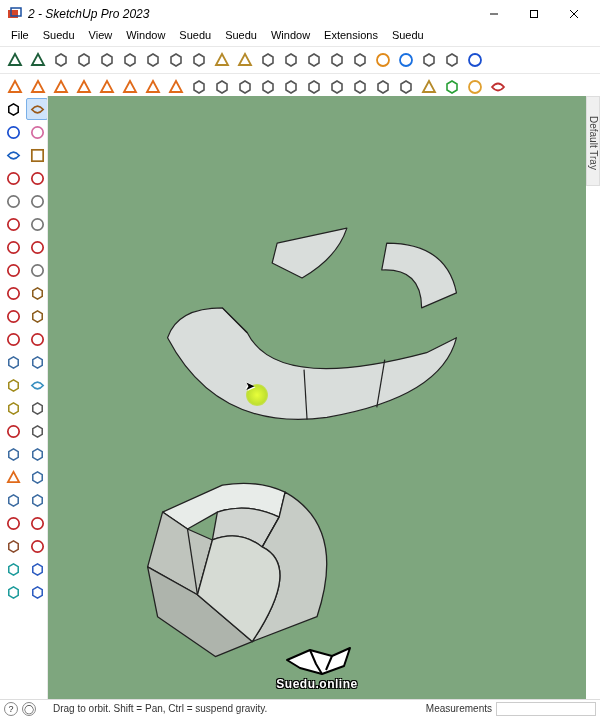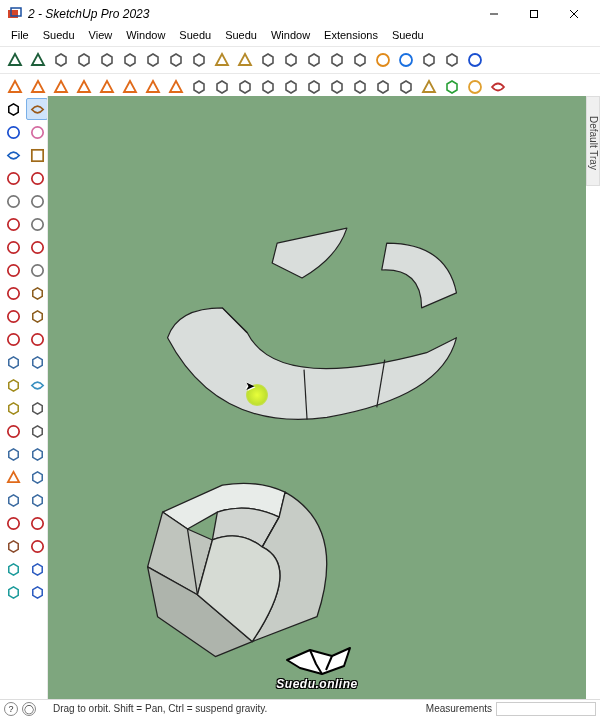--- a/index.html
+++ b/index.html
@@ -42,21 +42,21 @@
 .status .meas-label { padding: 0 4px; margin-left: 43px; }
 .status .meas { width: 100px; height: 14px; border: 1px solid #ccc; background: #fff; }
 
 
 .cursor-spot { position: absolute; width: 22px; height: 22px; border-radius: 50%; background: radial-gradient(circle, #e8ff3a 0%, #c0e030 60%, rgba(192,224,48,0) 100%); }
 .cursor-arrow { position: absolute; font-size: 12px; color: #000; text-shadow: 1px 1px 0 #fff, -1px -1px 0 #fff; }
 
 
 .watermark { position: absolute; bottom: 8px; left: 50%; transform: translateX(-50%); text-align: center; }
 .watermark svg { display: block; margin: 0 auto; }
-.watermark .wm-text { font-size: 12px; font-weight: 700; color: #fff; text-shadow: 1px 1px 0 #000, -1px -1px 0 #000, 1px -1px 0 #000, -1px 1px 0 #000; font-style: italic; letter-spacing: .5px; }
+.watermark .wm-text { font-size: 12px; font-weight: 700; color: #fff; text-shadow: 1px 1px 0 #000, -1px -1px 0 #000, 1px -1px 0 #000, -1px 1px 0 #000; letter-spacing: .5px; }
 </style>
 </head>
 <body>
 
 <div class="titlebar">
   <span class="app-icon">
     <svg viewBox="0 0 16 16">
         <rect x="2" y="4" width="10" height="8" fill="#d4452a"></rect>
         <rect x="5" y="2" width="10" height="8" fill="none" stroke="#1a4fa0" stroke-width="1.5"></rect>
       </svg>

